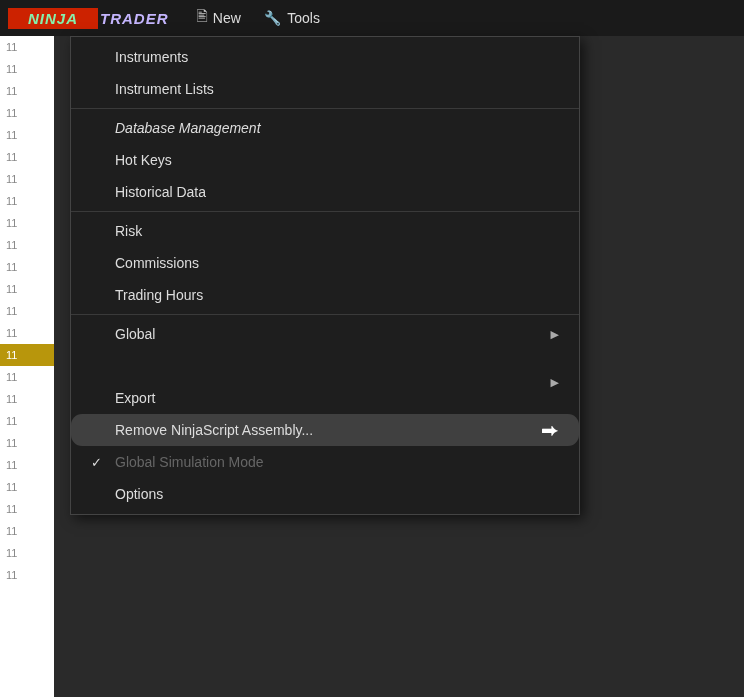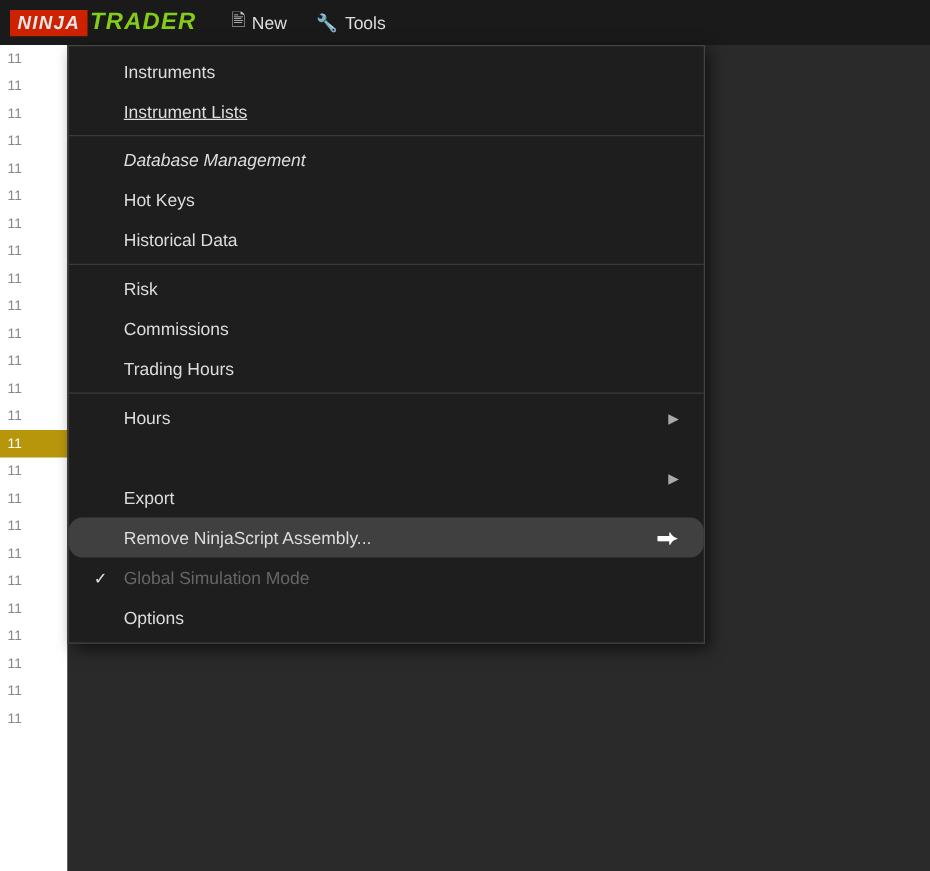--- a/index.html
+++ b/index.html
@@ -25,32 +25,32 @@
     }
 
     #logo {
       display: flex;
       align-items: center;
       margin-right: 16px;
     }
 
     .logo-ninja {
       background-color: #cc2200;
-      color: #e5e5e5;
+      color: #86efac;
       font-weight: 900;
       font-size: 15px;
       letter-spacing: 1px;
-      padding: 2px 6px;
+      padding: 2px 20px;
       font-style: italic;
     }
 
     .logo-trader {
-      color: #84cc16;
+      color: #c4b5fd;
       font-weight: 700;
-      font-size: 19px;
+      font-size: 15px;
       letter-spacing: 1px;
       font-style: italic;
       margin-left: 2px;
     }
 
     .topbar-btn {
       display: flex;
       align-items: center;
       gap: 5px;
       color: #ddd;
@@ -100,21 +100,21 @@
       right: 0;
       bottom: 0;
       background-color: #2a2a2a;
       z-index: 1;
     }
 
     
     #dropdown-menu {
       position: absolute;
       top: 36px;
-      left: 54px;
+      left: 70px;
       width: 510px;
       background-color: #1e1e1e;
       border: 1px solid #444;
       z-index: 100;
       padding: 4px 0;
       box-shadow: 4px 4px 12px rgba(0,0,0,0.6);
     }
 
     .menu-item {
       display: flex;
@@ -213,21 +213,21 @@
 <div id="main-content"></div>
 
 <div id="dropdown-menu">
 <div class="menu-item">
       <span style="display: flex; align-items: center;">
         <span style="width: 24px; display: inline-block;"></span>
         <span>Instruments</span>
       </span>
     </div>
     <div class="menu-item">
-      <span style="display: flex; align-items: center; text-decoration: underline;">
+      <span style="display: flex; align-items: center;">
         <span style="width: 24px; display: inline-block;"></span>
         <span>Instrument Lists</span>
       </span>
     </div>
     <div class="menu-divider"></div>
     <div class="menu-item">
       <span style="display: flex; align-items: center; font-style: italic;">
         <span style="width: 24px; display: inline-block;"></span>
         <span>Database Management</span>
       </span>
@@ -260,21 +260,21 @@
     <div class="menu-item">
       <span style="display: flex; align-items: flex-start;">
         <span style="width: 24px; display: inline-block;"></span>
         <span>Trading Hours</span>
       </span>
     </div>
     <div class="menu-divider"></div>
     <div class="menu-item">
       <span style="display: flex; align-items: center;">
         <span style="width: 24px; display: inline-block;"></span>
-        <span>Hours</span>
+        <span>Global</span>
       </span>
       <span class="arrow">▶</span>
     </div>
     <div class="menu-item">
       <span style="display: flex; align-items: center; margin-top: 32px;">
         <span style="width: 24px; display: inline-block;"></span>
         <span>Export</span>
       </span>
       <span class="arrow">▶</span>
     </div>

